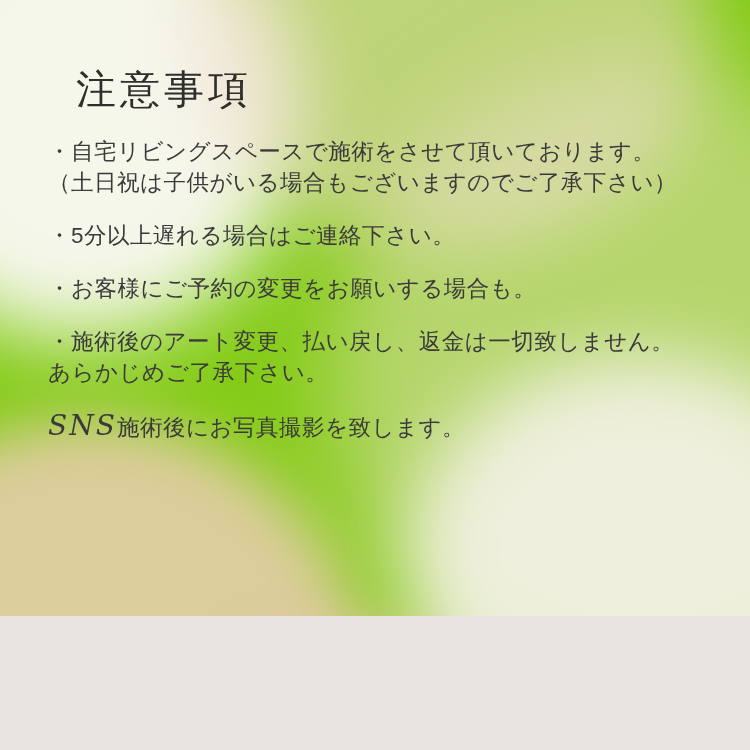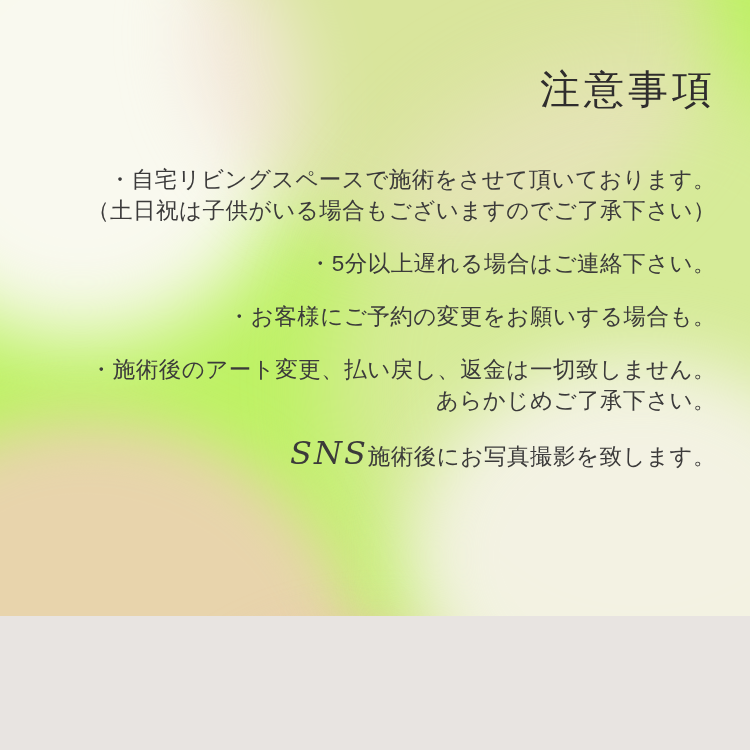--- a/index.html
+++ b/index.html
@@ -5,23 +5,22 @@
   html, body {
     margin: 0;
     padding: 0;
     background: #e8e4e1;
   }
   .canvas {
     position: relative;
     width: 750px;
     height: 616px;
     overflow: hidden;
-    background: #bef264;
+    background: #84cc16;
     font-family: "Liberation Sans", "DejaVu Sans", sans-serif;
-    text-align: right;
   }
   
   .wash { position: absolute; border-radius: 50%; pointer-events: none; }
   .wash-top-left-light {
     left: -140px; top: -120px; width: 440px; height: 460px;
     background: rgba(252, 249, 247, 0.95);
     filter: blur(40px);
   }
   .wash-top-peach {
     left: 190px; top: -180px; width: 520px; height: 430px;
@@ -64,33 +63,33 @@
   }
   .title {
     margin: 0 0 0 28px;
     font-family: "Liberation Serif", "DejaVu Serif", serif;
     font-weight: 400;
     font-size: 40px;
     line-height: 44px;
     letter-spacing: 4px;
     color: #2f2d2d;
   }
-  .notes { margin-top: 52px; }
+  .notes { margin-top: 24px; }
   .note { margin: 0 0 22px 0; }
   .note p {
     margin: 0;
     font-size: 22.5px;
     line-height: 31px;
     letter-spacing: 0.5px;
     white-space: nowrap;
   }
   .sns {
     font-family: "DejaVu Serif", "Liberation Serif", serif;
     font-style: italic;
-    font-size: 32px;
+    font-size: 28px;
     letter-spacing: 2px;
   }
 </style>
 </head>
 <body>
 
 <div class="canvas">
 
   <div class="wash wash-top-left-light"></div>
   <div class="wash wash-top-peach"></div>

